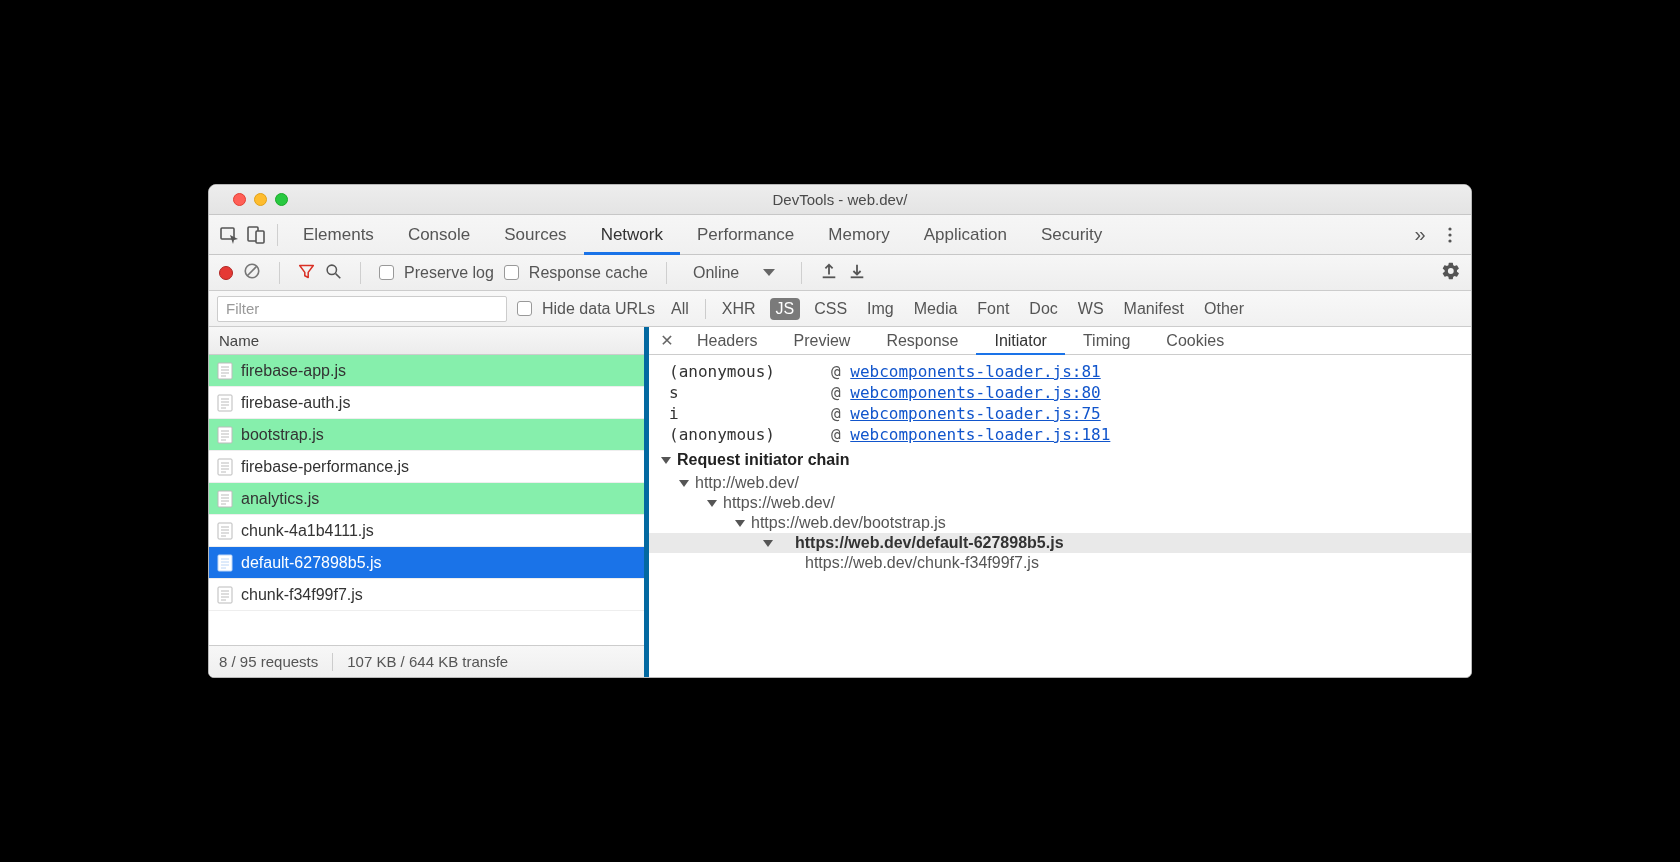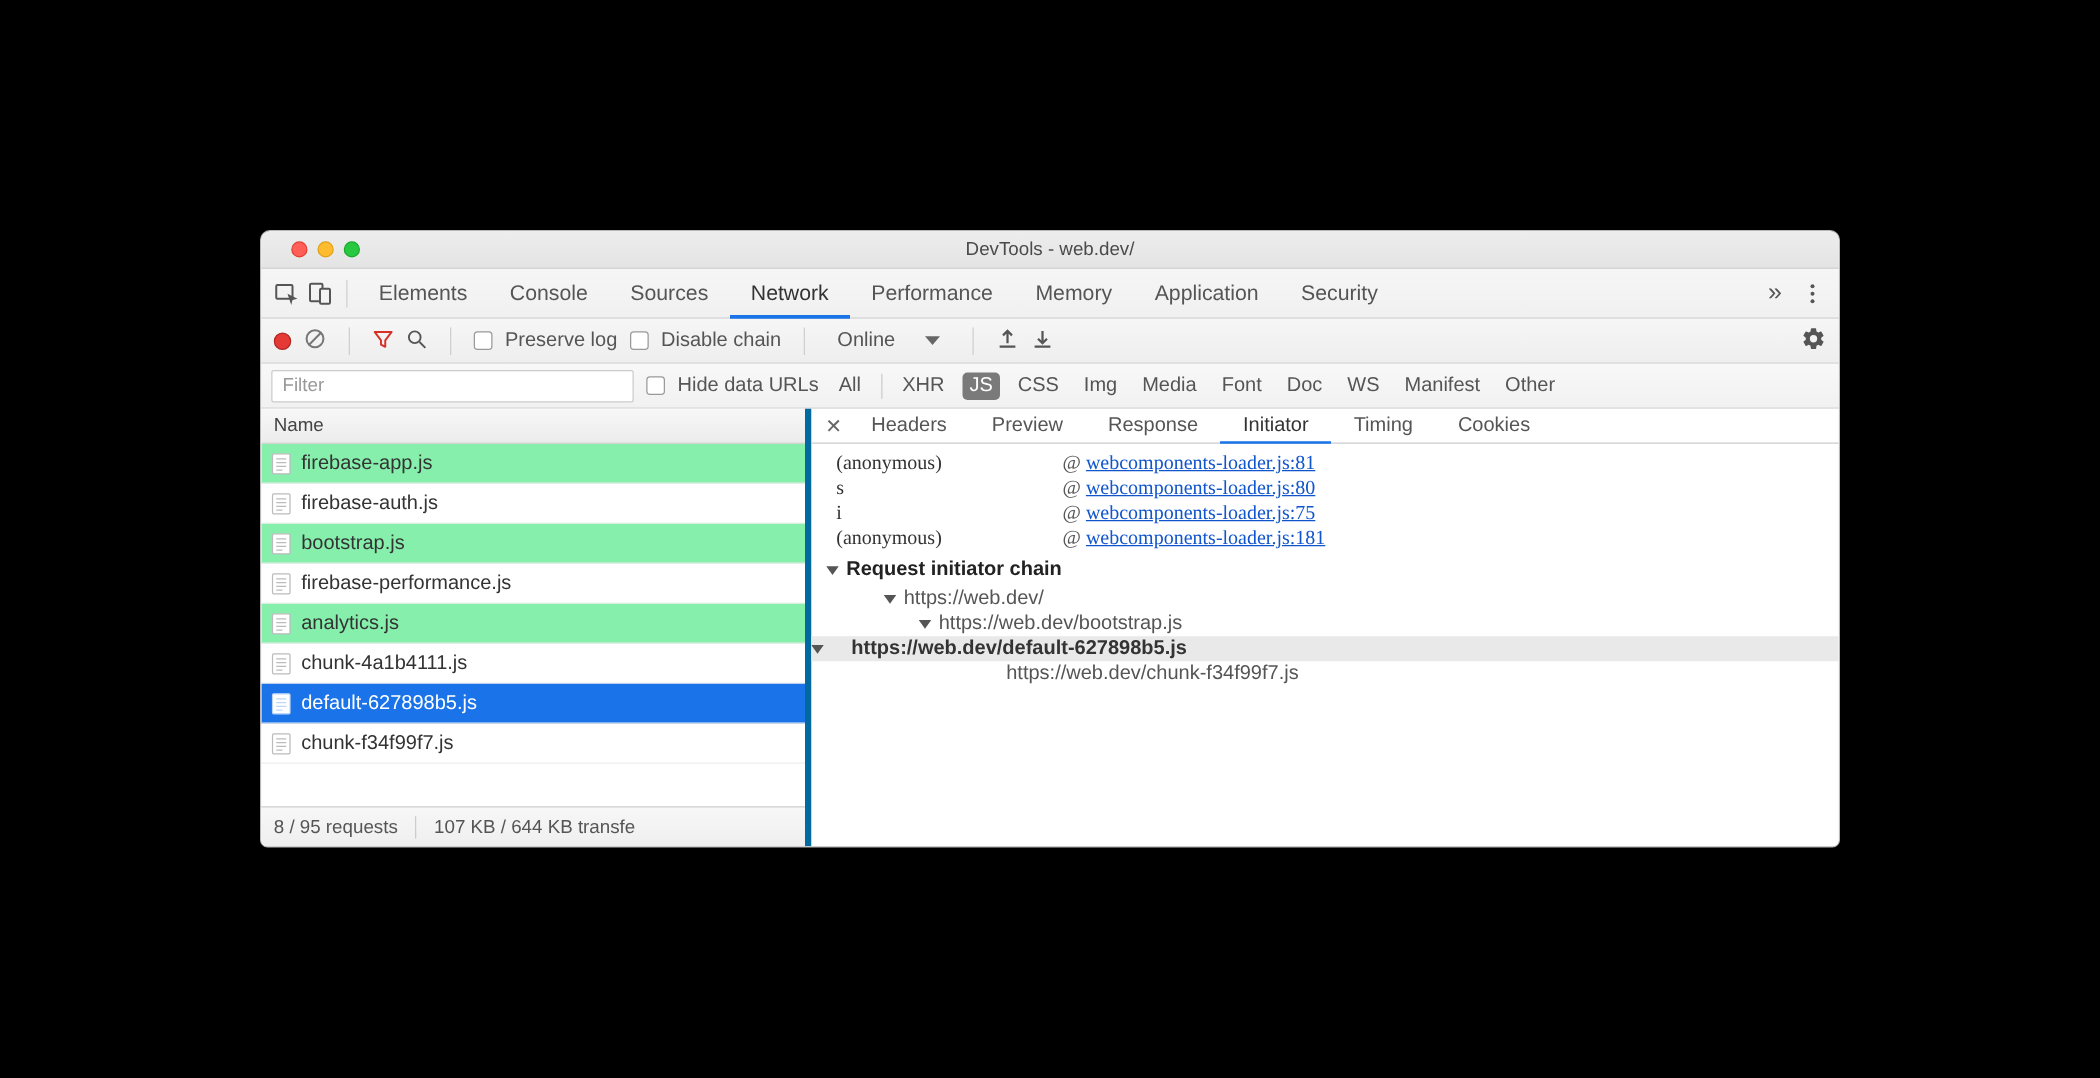--- a/index.html
+++ b/index.html
@@ -94,21 +94,21 @@
   .file-row.sel .doc-icon line { stroke:#bcd6f7; }
   .doc-icon { width:16px;height:18px; flex-shrink:0;}
   .status { height:32px; border-top:1px solid #ccc; background:linear-gradient(#f7f7f7,#efefef); display:flex;align-items:center; padding:0 10px; font-size:15px; color:#555; gap:14px; white-space:nowrap; overflow:hidden;}
   .status .vs{ width:1px;height:18px;background:#ccc;}
   .right { flex:1; display:flex; flex-direction:column; min-width:0;}
   .detail-tabs { height:28px; border-bottom:1px solid #ccc; display:flex; align-items:center; padding:0 6px; gap:0; font-size:16px; color:#555;}
   .detail-tabs .close { width:24px; text-align:center; color:#666; cursor:pointer; font-size:16px;}
   .dtab { padding:0 18px; height:28px; display:flex;align-items:center; cursor:pointer;}
   .dtab.active { color:#333; box-shadow: inset 0 -2px 0 #1a73e8;}
   .detail-body { flex:1; overflow:auto; padding: 6px 0 4px 0; font-family: Menlo, Consolas, monospace; font-size:16px; color:#333;}
-  .stack-row { display:flex; padding:1px 20px; gap:31px;font-family:Liberation Serif, serif;}
+  .stack-row { display:flex; padding:1px 20px; gap:12px;}
   .stack-fn { width:150px; color:#333;}
   .stack-at { color:#555; }
   .stack-link { color:#1155cc; text-decoration:underline; cursor:pointer;}
   .section-hdr { padding:6px 12px 4px 12px; font-family:-apple-system,BlinkMacSystemFont,sans-serif; font-size:16px; color:#222; font-weight:600; display:flex; align-items:center; gap:4px;}
   .tri { display:inline-block; width:0;height:0; border-left:5px solid transparent; border-right:5px solid transparent; border-top:7px solid #555; margin-right:2px;}
   .chain { font-family:-apple-system,BlinkMacSystemFont,sans-serif; font-size:16px;}
   .chain-row { padding:1px 0 1px 0; display:flex; align-items:center; gap:4px; color:#555;}
   .chain-row .txt { white-space:nowrap;}
   .chain-row.bold .txt { font-weight:700; color:#333;}
   .chain-row.hl { background:#e9e9e9;}
@@ -182,21 +182,21 @@
     <div>
       <svg class="mag" viewBox="0 0 20 20">
           <circle cx="8" cy="8" r="5.5" fill="none" stroke="#555" stroke-width="1.8"></circle>
           <line x1="12.5" y1="12.5" x2="18" y2="18" stroke="#555" stroke-width="1.8"></line>
         </svg>
     </div>
     <div class="vsep"></div>
     <div class="chk"></div>
     <span class="lbl">Preserve log</span>
     <div class="chk"></div>
-    <span class="lbl">Disable chain</span>
+    <span class="lbl">Response cache</span>
     <div class="vsep"></div>
     <div class="dropdown">
       <span>Online</span>
       <span class="caret-down"></span>
     </div>
     <div class="vsep"></div>
     <div>
       <svg width="18" height="18" viewBox="0 0 20 20">
           <path d="M10 14 V3 M6 7 L10 3 L14 7" fill="none" stroke="#555" stroke-width="2"></path>
           <line x1="3" y1="17" x2="17" y2="17" stroke="#555" stroke-width="2"></line>
@@ -356,29 +356,33 @@
             <div class="stack-row">
               <span class="stack-fn">(anonymous)</span>
               <span class="stack-at">@ <span class="stack-link">webcomponents-loader.js:181</span></span>
             </div>
           </div>
         <div class="section-hdr">
           <span class="tri"></span>
           <span>Request initiator chain</span>
         </div>
         <div class="chain" id="chain-host">
+            <div class="chain-row" style="padding-left: 30px;">
+              <span class="tri"></span>
+              <span class="txt">http://web.dev/</span>
+            </div>
             <div class="chain-row" style="padding-left: 58px;">
               <span class="tri"></span>
               <span class="txt">https://web.dev/</span>
             </div>
             <div class="chain-row" style="padding-left: 86px;">
               <span class="tri"></span>
               <span class="txt">https://web.dev/bootstrap.js</span>
             </div>
-            <div class="chain-row bold hl" style=" gap: 20px;">
+            <div class="chain-row bold hl" style="padding-left: 114px; gap: 20px;">
               <span class="tri"></span>
               <span class="txt">https://web.dev/default-627898b5.js</span>
             </div>
             <div class="chain-row" style="padding-left: 142px;">
               <span style="width:10px;display:inline-block"></span>
               <span class="txt">https://web.dev/chunk-f34f99f7.js</span>
             </div>
           </div>
       </div>
     </div>

